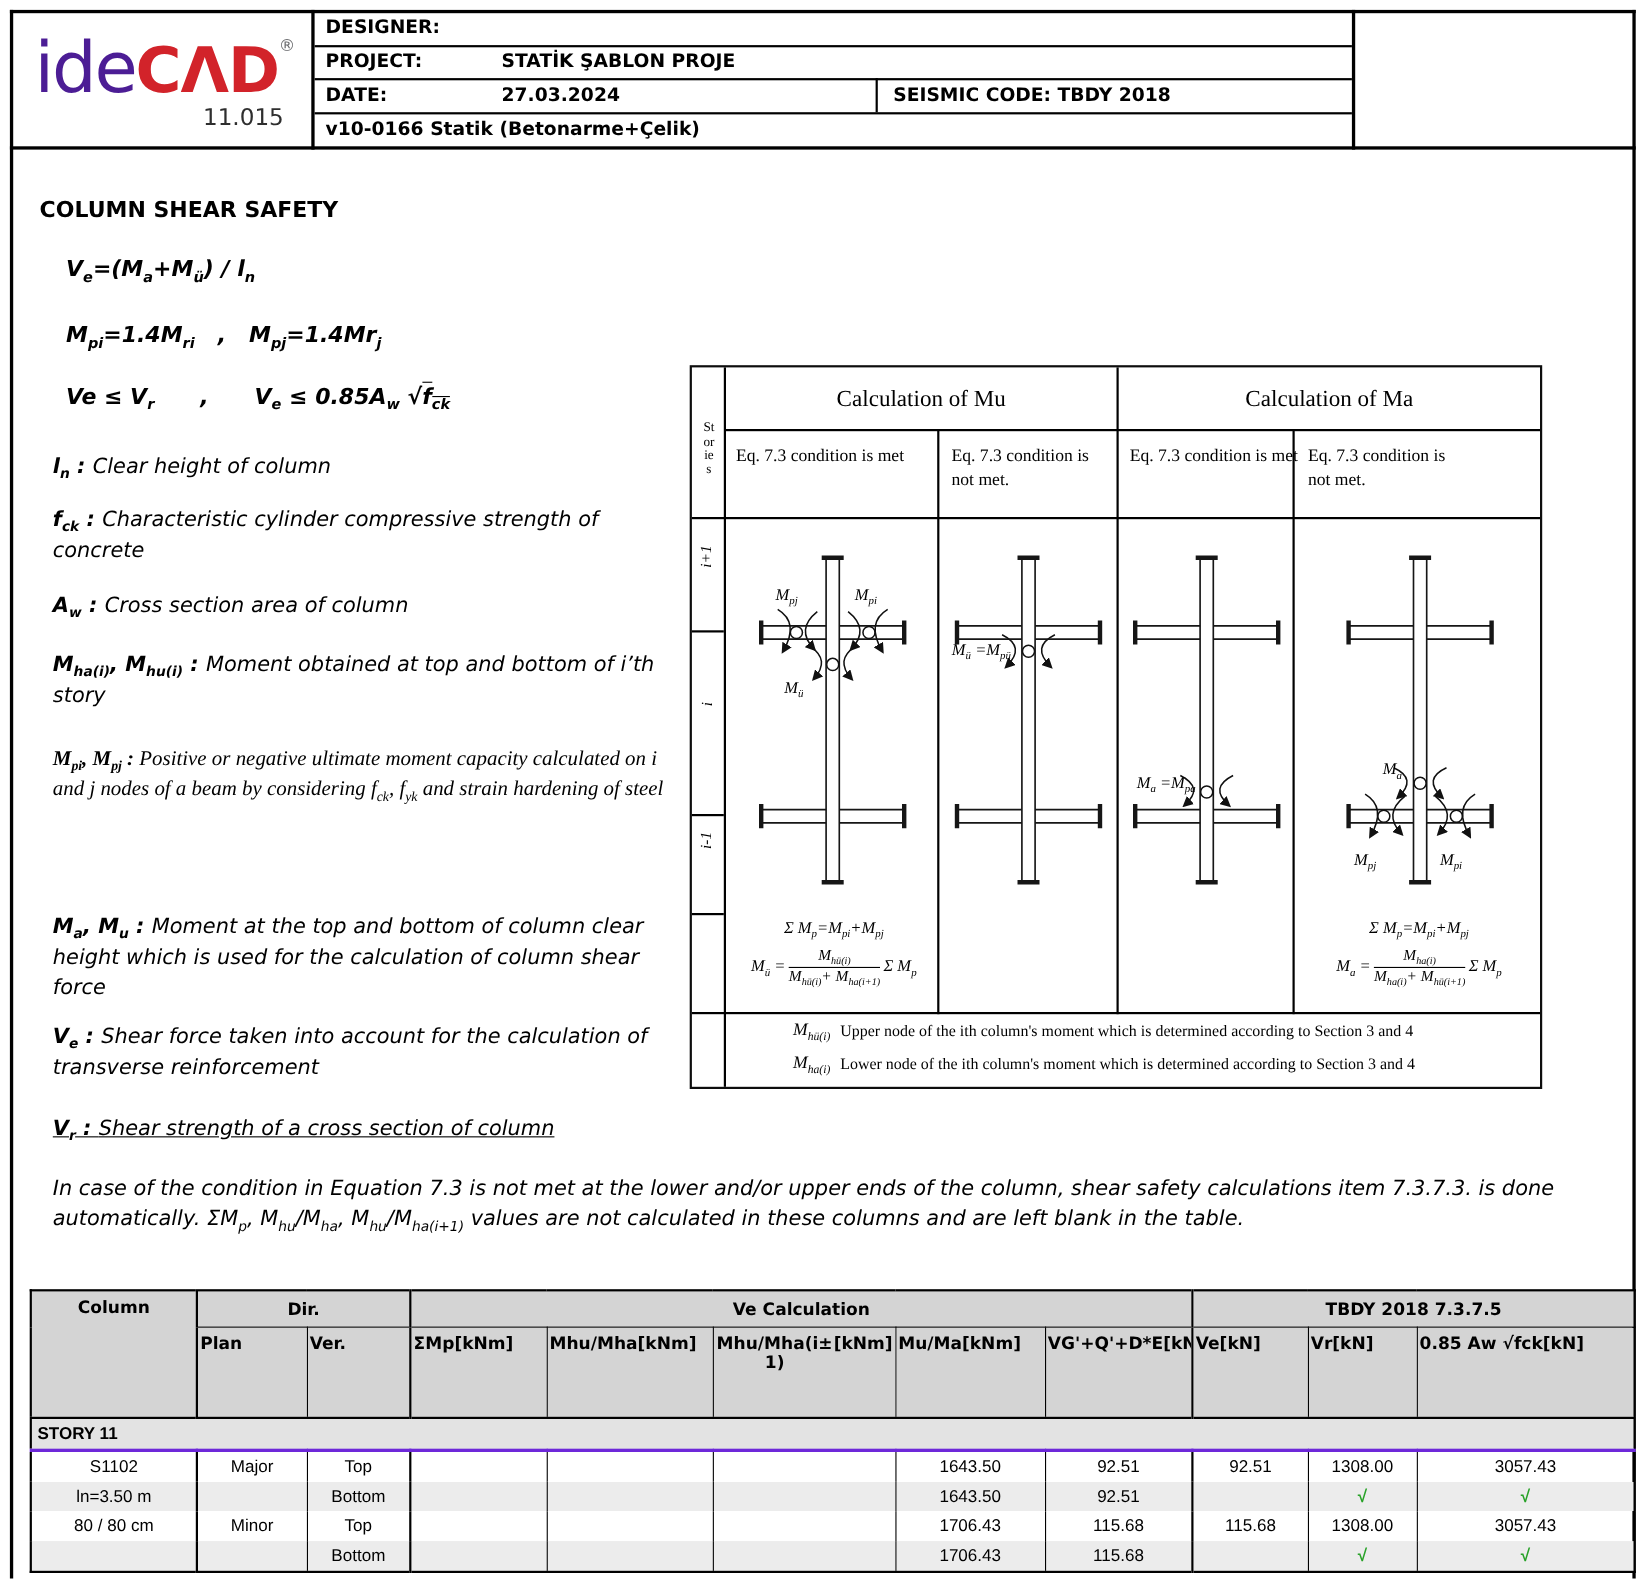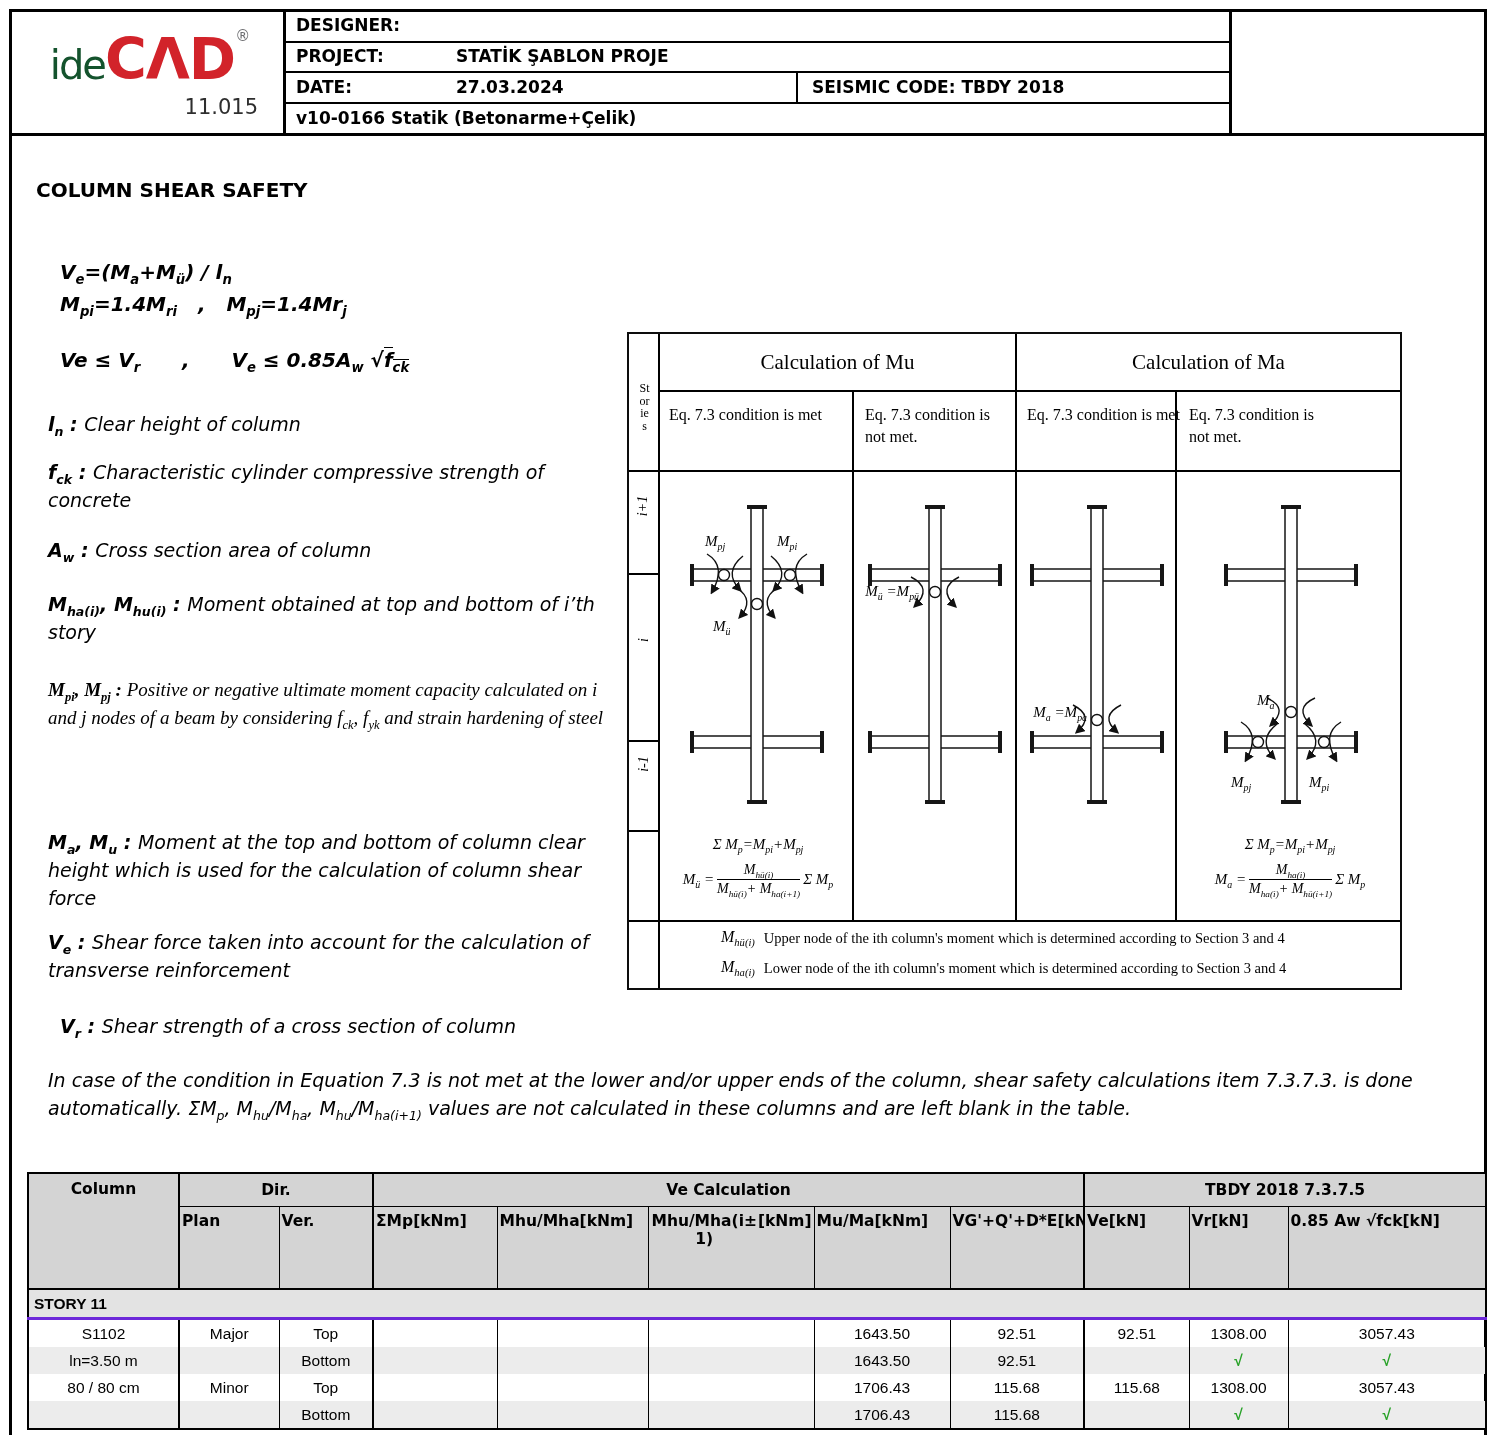--- a/index.html
+++ b/index.html
@@ -5,21 +5,21 @@
   html,body{margin:0;padding:0;background:#fff;}
   body{width:1494px;height:1435px;position:relative;overflow:hidden;
        font-family:"DejaVu Sans",sans-serif;color:#000;}
   .abs{position:absolute;}
   .ln{position:absolute;background:#000;}
   sub{font-size:66%;line-height:0;}
   .b{font-weight:bold;}
   .o{border-top:1.5px solid #000;}
   
   .hlabel{font-weight:bold;font-size:17px;font-family:"DejaVu Sans",sans-serif;}
-  .logo-ide{font-size:40px;color:#14532d;letter-spacing:-2px;}
+  .logo-ide{font-size:64px;color:#4c1d95;letter-spacing:-2px;}
   .logo-cad{font-size:57px;color:#d2232a;font-weight:bold;letter-spacing:-1px;}
   .logo-reg{font-size:15px;color:#6d6e71;vertical-align:38px;}
   .logo-ver{font-size:21px;color:#2e2e2e;}
   
   .title{font-size:20px;font-weight:bold;}
   .formula{font-size:20px;font-weight:bold;font-style:italic;white-space:pre;}
   .def{font-size:19px;font-style:italic;line-height:28px;}
   .def .b{font-weight:bold;}
   .note{font-size:19px;font-style:italic;line-height:28px;}
   
@@ -85,32 +85,32 @@
   <div class="abs hlabel" style="left:296px;top:46px;">PROJECT:</div>
   <div class="abs hlabel" style="left:456px;top:46px;">STATİK ŞABLON PROJE</div>
   <div class="abs hlabel" style="left:296px;top:77px;">DATE:</div>
   <div class="abs hlabel" style="left:456px;top:77px;">27.03.2024</div>
   <div class="abs hlabel" style="left:812px;top:77px;">SEISMIC CODE: TBDY 2018</div>
   <div class="abs hlabel" style="left:296px;top:108px;">v10-0166 Statik (Betonarme+Çelik)</div>
 </div>
 
 <div class="abs title" style="left:36px;top:178px;">COLUMN SHEAR SAFETY</div>
 
-<div class="abs formula" style="left:60px;top:232px;margin-top:28px;"><span>V</span><sub>e</sub><span>=(M</span><sub>a</sub><span>+M</span><sub>ü</sub><span>) / l</span><sub>n</sub></div>
+<div class="abs formula" style="left:60px;top:232px;"><span>V</span><sub>e</sub><span>=(M</span><sub>a</sub><span>+M</span><sub>ü</sub><span>) / l</span><sub>n</sub></div>
 <div class="abs formula" style="left:60px;top:292px;"><span>M</span><sub>pi</sub><span>=1.4M</span><sub>ri</sub><span>   ,   M</span><sub>pj</sub><span>=1.4Mr</span><sub>j</sub></div>
 <div class="abs formula" style="left:60px;top:348px;"><span>Ve ≤ V</span><sub>r</sub><span>      ,      V</span><sub>e</sub><span> ≤ 0.85A</span><sub>w</sub><span> √</span><span class="o">f</span><sub class="o">ck</sub></div>
 
 <div class="abs def" style="left:48px;top:410px;width:580px;"><span class="b">l</span><sub class="b">n</sub><span class="b"> : </span><span>Clear height of column</span></div>
 <div class="abs def" style="left:48px;top:458px;width:520px;"><span class="b">f</span><sub class="b">ck</sub><span class="b"> : </span><span>Characteristic cylinder compressive strength of concrete</span></div>
 <div class="abs def" style="left:48px;top:536px;width:580px;"><span class="b">A</span><sub class="b">w</sub><span class="b"> : </span><span>Cross section area of column</span></div>
 <div class="abs def" style="left:48px;top:590px;width:560px;"><span class="b">M</span><sub class="b">ha(i)</sub><span class="b">, M</span><sub class="b">hu(i)</sub><span class="b"> : </span><span>Moment obtained at top and bottom of i’th story</span></div>
 <div class="abs def" style="left:48px;top:676px;width:580px;font-family:Liberation Serif, serif;"><span class="b">M</span><sub class="b">pi</sub><span class="b">, M</span><sub class="b">pj</sub><span class="b"> : </span><span>Positive or negative ultimate moment capacity calculated on i and j nodes of a beam by considering f</span><sub>ck</sub><span>, f</span><sub>yk</sub><span> and strain hardening of steel</span></div>
 <div class="abs def" style="left:48px;top:828px;width:550px;"><span class="b">M</span><sub class="b">a</sub><span class="b">, M</span><sub class="b">u</sub><span class="b"> : </span><span>Moment at the top and bottom of column clear height which is used for the calculation of column shear force</span></div>
 <div class="abs def" style="left:48px;top:928px;width:560px;"><span class="b">V</span><sub class="b">e</sub><span class="b"> : </span><span>Shear force taken into account for the calculation of transverse reinforcement</span></div>
-<div class="abs def" style="left:60px;top:1012px;width:620px;"><span class="b">V</span><sub class="b">r</sub><span class="b"> : </span><span>Shear strength of a cross section of column</span></div>
+<div class="abs def" style="left:48px;top:1012px;width:620px;text-decoration:underline;"><span class="b">V</span><sub class="b">r</sub><span class="b"> : </span><span>Shear strength of a cross section of column</span></div>
 
 <div class="abs note" style="left:48px;top:1066px;width:1398px;"><span>In case of the condition in Equation 7.3 is not met at the lower and/or upper ends of the column, shear safety calculations item 7.3.7.3. is done automatically. ΣM</span><sub>p</sub><span>, M</span><sub>hu</sub><span>/M</span><sub>ha</sub><span>, M</span><sub>hu</sub><span>/M</span><sub>ha(i+1)</sub><span> values are not calculated in these columns and are left blank in the table.</span></div>
 
 <div class="figure">
 
   <div class="ln" style="left:29px;top:0;width:2px;height:654px;"></div>
   <div class="ln" style="left:31px;top:56px;width:740px;height:2px;"></div>
   <div class="ln" style="left:0;top:136px;width:771px;height:2px;"></div>
   <div class="ln" style="left:0;top:586px;width:771px;height:2px;"></div>
   <div class="ln" style="left:386px;top:0;width:2px;height:588px;"></div>

